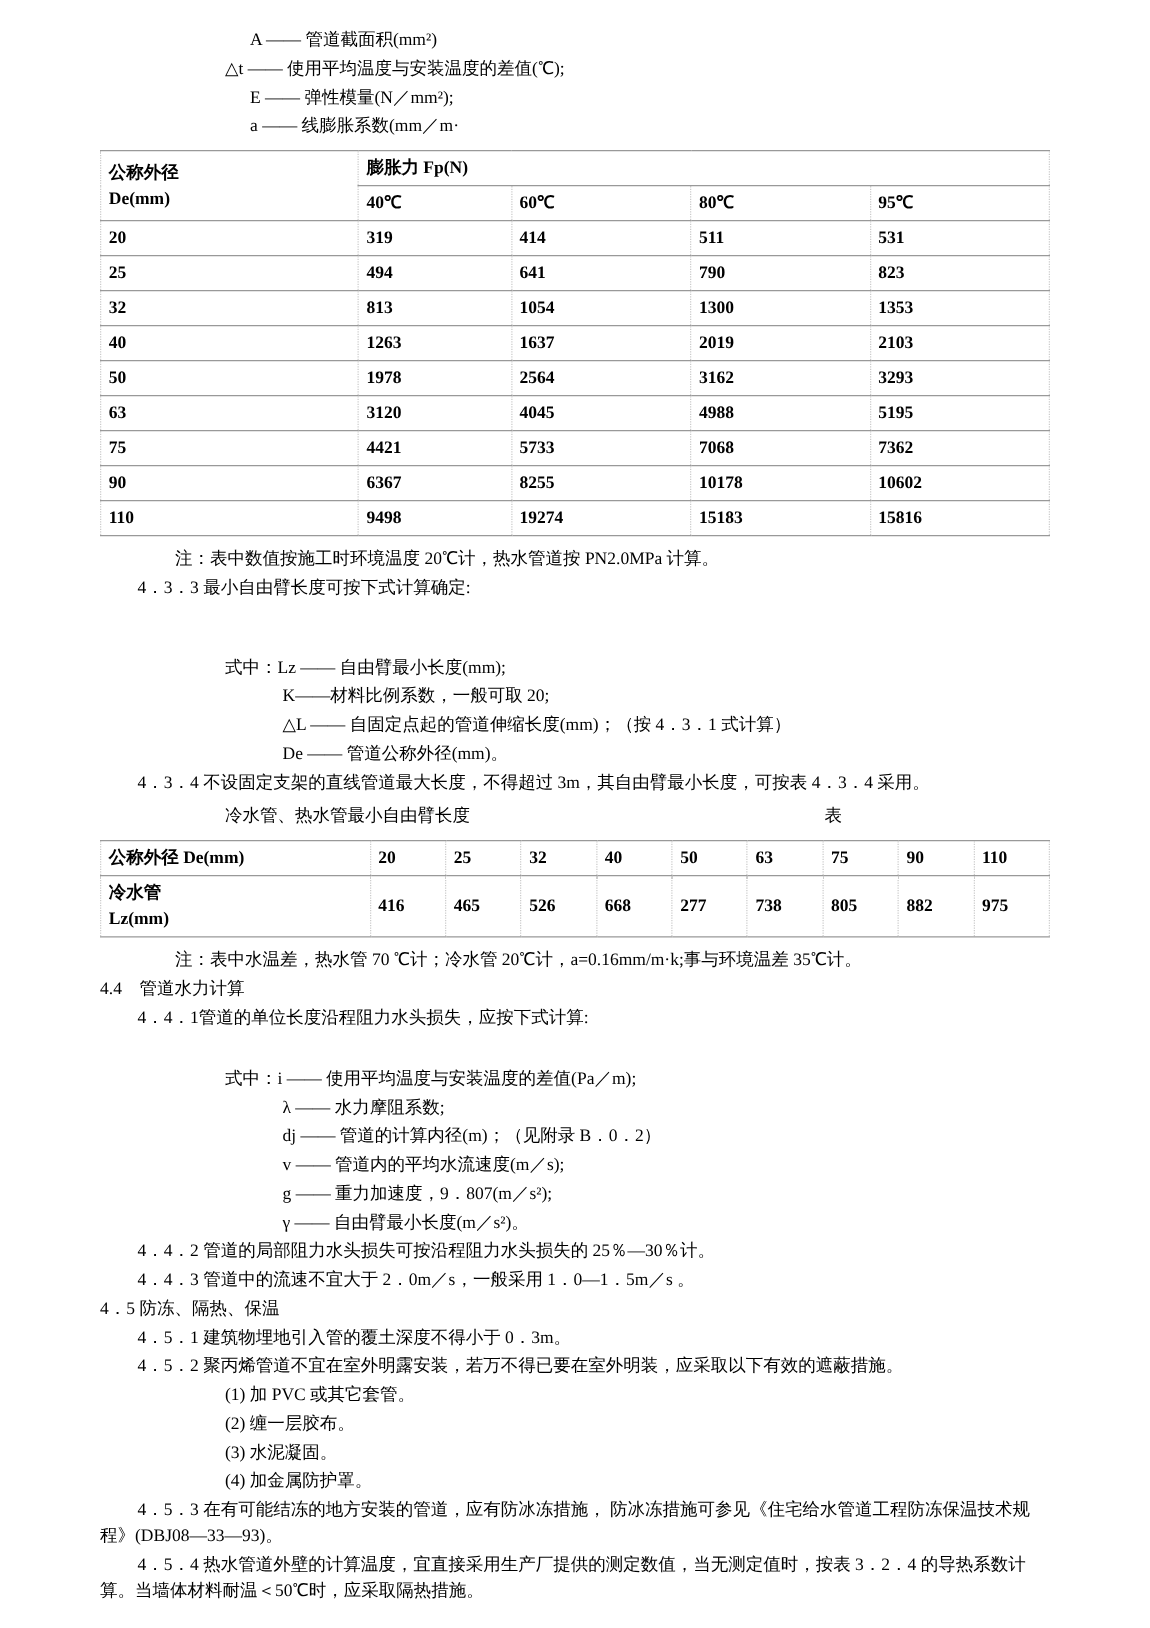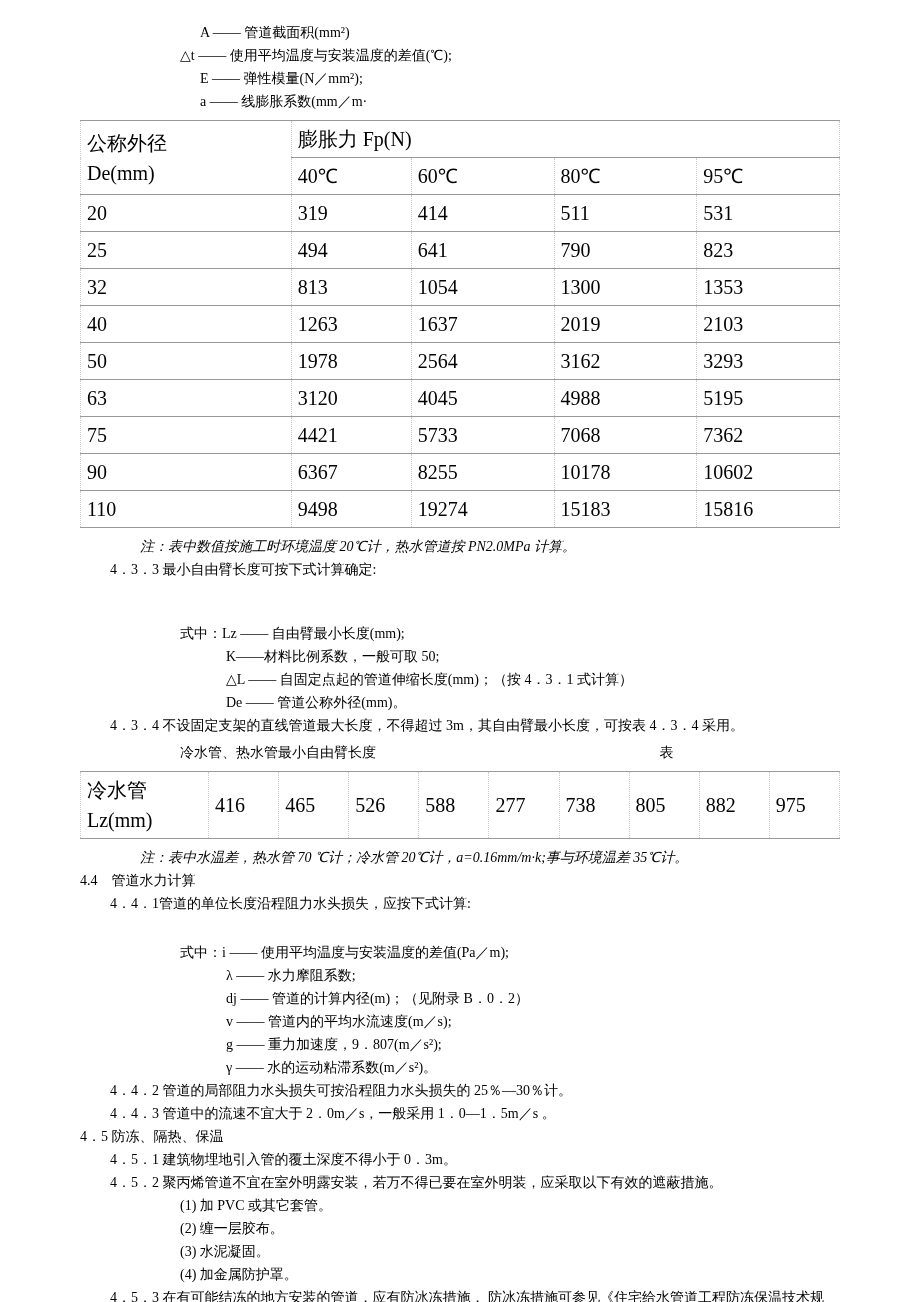--- a/index.html
+++ b/index.html
@@ -10,33 +10,34 @@
       padding: 20px 80px;
       color: #000;
       background: #fff;
     }
     .indent-1 { padding-left: 120px; }
     .indent-3 { padding-left: 100px; }
     table {
       border-collapse: collapse;
       width: 100%;
       margin: 8px 0;
-      font-size: 20px;
+      font-size: 14px;
+      font-weight: bold;
     }
     th, td {
       border-top: 1px solid #999;
       border-bottom: 1px solid #999;
       border-left: 1px dotted #ccc;
       border-right: 1px dotted #ccc;
       padding: 3px 6px;
       text-align: left;
     }
     table.main-table { }
     .para { margin: 2px 0; }
-    .note { padding-left: 60px; font-style: italic; }
+    .note { padding-left: 60px; }
     .section { padding-left: 30px; }
     .list-item { padding-left: 100px; }
     .formula-block { padding-left: 230px; margin: 6px 0 16px 0; }
     .table-title-row { margin-top:6px; }
     .tbl-caption { display:inline-block;text-align:right; }
     .tbl-label { display:inline-block; margin-left:280px; }
   </style>
 </head>
 <body>
 
@@ -124,56 +125,68 @@
         <td>15816</td>
       </tr>
 </tbody>
   </table>
 
 <div class="note para">注：表中数值按施工时环境温度 20℃计，热水管道按 PN2.0MPa 计算。</div>
 <div class="section para">4．3．3 最小自由臂长度可按下式计算确定:</div>
 <div class="formula-block">&nbsp;</div>
 
 <div class="indent-3 para">式中：Lz —— 自由臂最小长度(mm);</div>
-<div class="indent-3 para" style="padding-left:146px">K——材料比例系数，一般可取 50;</div>
+<div class="indent-3 para" style="padding-left:146px">K——材料比例系数，一般可取 20;</div>
 <div class="indent-3 para" style="padding-left:146px">△L —— 自固定点起的管道伸缩长度(mm)；（按 4．3．1 式计算）</div>
 <div class="indent-3 para" style="padding-left:146px">De —— 管道公称外径(mm)。</div>
 <div class="section para">4．3．4 不设固定支架的直线管道最大长度，不得超过 3m，其自由臂最小长度，可按表 4．3．4 采用。</div>
 <div class="table-title-row">
   <span class="tbl-caption indent-3" style="padding-left:100px">冷水管、热水管最小自由臂长度</span>
   <span class="tbl-label">表</span>
 </div>
 
 <table>
   <tbody>
+      <tr>
+    <td>公称外径 De(mm)</td>
+    <td>20</td>
+        <td>25</td>
+        <td>32</td>
+        <td>40</td>
+        <td>50</td>
+        <td>63</td>
+        <td>75</td>
+        <td>90</td>
+        <td>110</td>
+  </tr>
   <tr>
     <td><span>冷水管</span><br><span>Lz(mm)</span></td>
     <td>416</td>
         <td>465</td>
         <td>526</td>
-        <td>588</td>
+        <td>668</td>
         <td>277</td>
         <td>738</td>
         <td>805</td>
         <td>882</td>
         <td>975</td>
   </tr>
 </tbody>
   </table>
 
 <div class="note para">注：表中水温差，热水管 70 ℃计；冷水管 20℃计，a=0.16mm/m·k;事与环境温差 35℃计。</div>
 <div class="para">4.4　管道水力计算</div>
 <div class="section para">4．4．1管道的单位长度沿程阻力水头损失，应按下式计算:</div>
 <div class="formula-block" style="height:6px">&nbsp;</div>
 <div class="indent-3 para">式中：i —— 使用平均温度与安装温度的差值(Pa／m);</div>
 <div class="indent-3 para" style="padding-left:146px">λ —— 水力摩阻系数;</div>
 <div class="indent-3 para" style="padding-left:146px">dj —— 管道的计算内径(m)；（见附录 B．0．2）</div>
 <div class="indent-3 para" style="padding-left:146px">v —— 管道内的平均水流速度(m／s);</div>
 <div class="indent-3 para" style="padding-left:146px">g —— 重力加速度，9．807(m／s²);</div>
-<div class="indent-3 para" style="padding-left:146px">γ —— 水的运动粘滞系数(m／s²)。</div>
+<div class="indent-3 para" style="padding-left:146px">γ —— 自由臂最小长度(m／s²)。</div>
 
 <div class="section para" style="">4．4．2 管道的局部阻力水头损失可按沿程阻力水头损失的 25％—30％计。</div>
 <div class="section para">4．4．3 管道中的流速不宜大于 2．0m／s，一般采用 1．0—1．5m／s 。</div>
 <div class="para">4．5 防冻、隔热、保温</div>
 <div class="section para">4．5．1 建筑物埋地引入管的覆土深度不得小于 0．3m。</div>
 <div class="section para" style="text-indent:-0px">4．5．2 聚丙烯管道不宜在室外明露安装，若万不得已要在室外明装，应采取以下有效的遮蔽措施。</div>
 <div class="list-item para">(1)  加 PVC 或其它套管。</div>
 <div class="list-item para">(2)  缠一层胶布。</div>
 <div class="list-item para">(3)  水泥凝固。</div>
 <div class="list-item para">(4)  加金属防护罩。</div>

